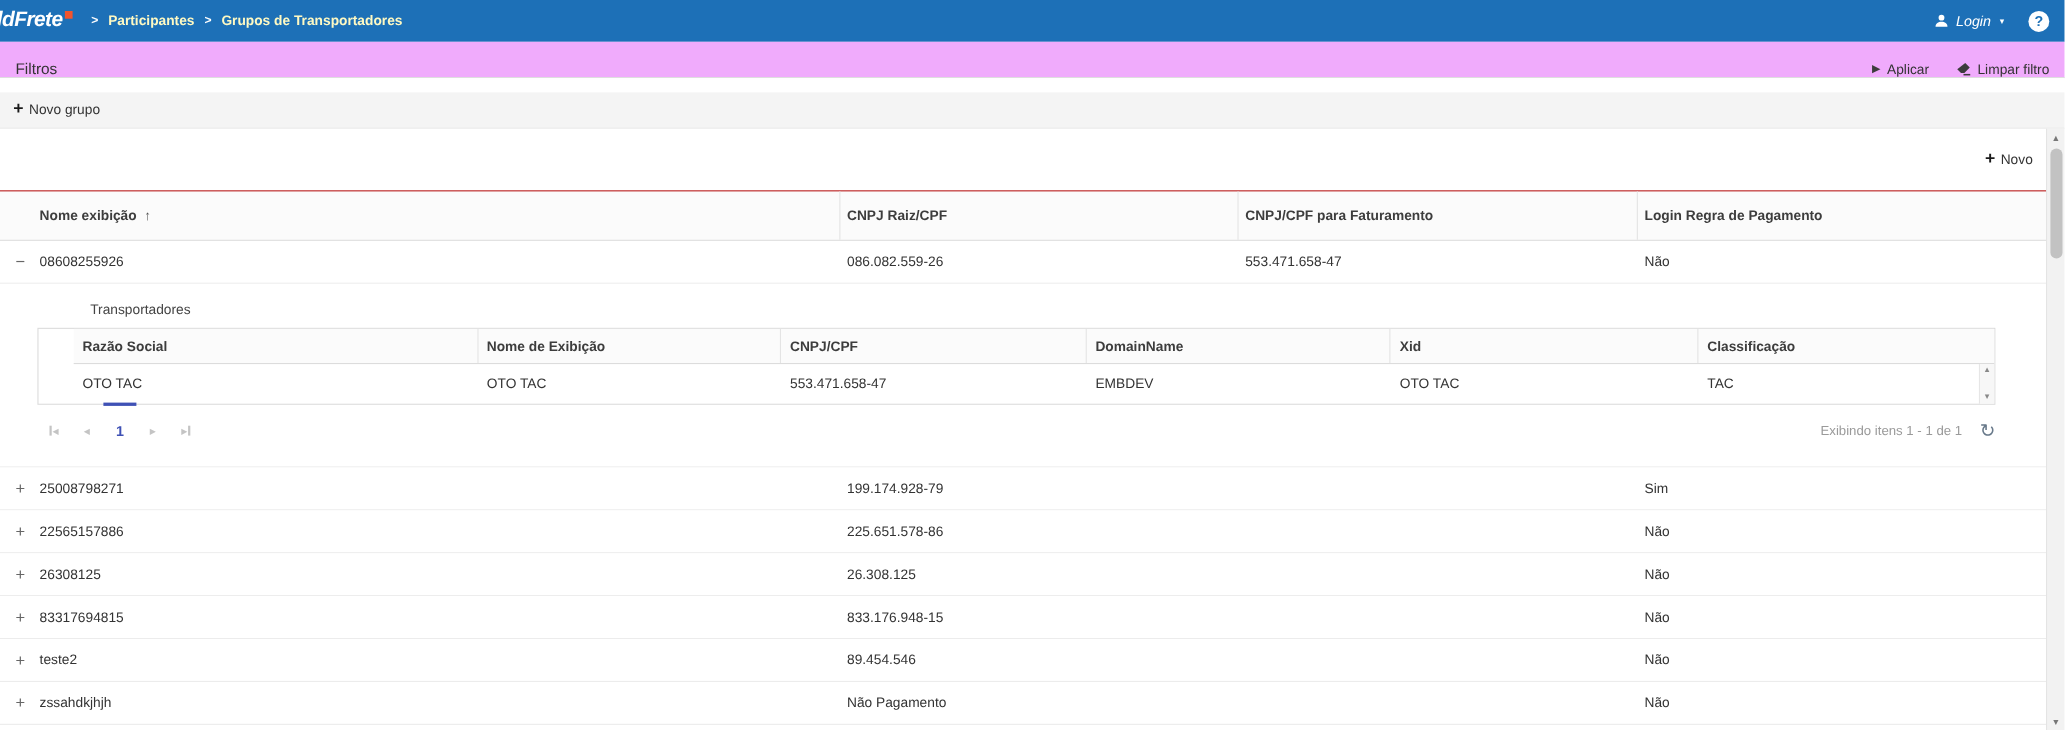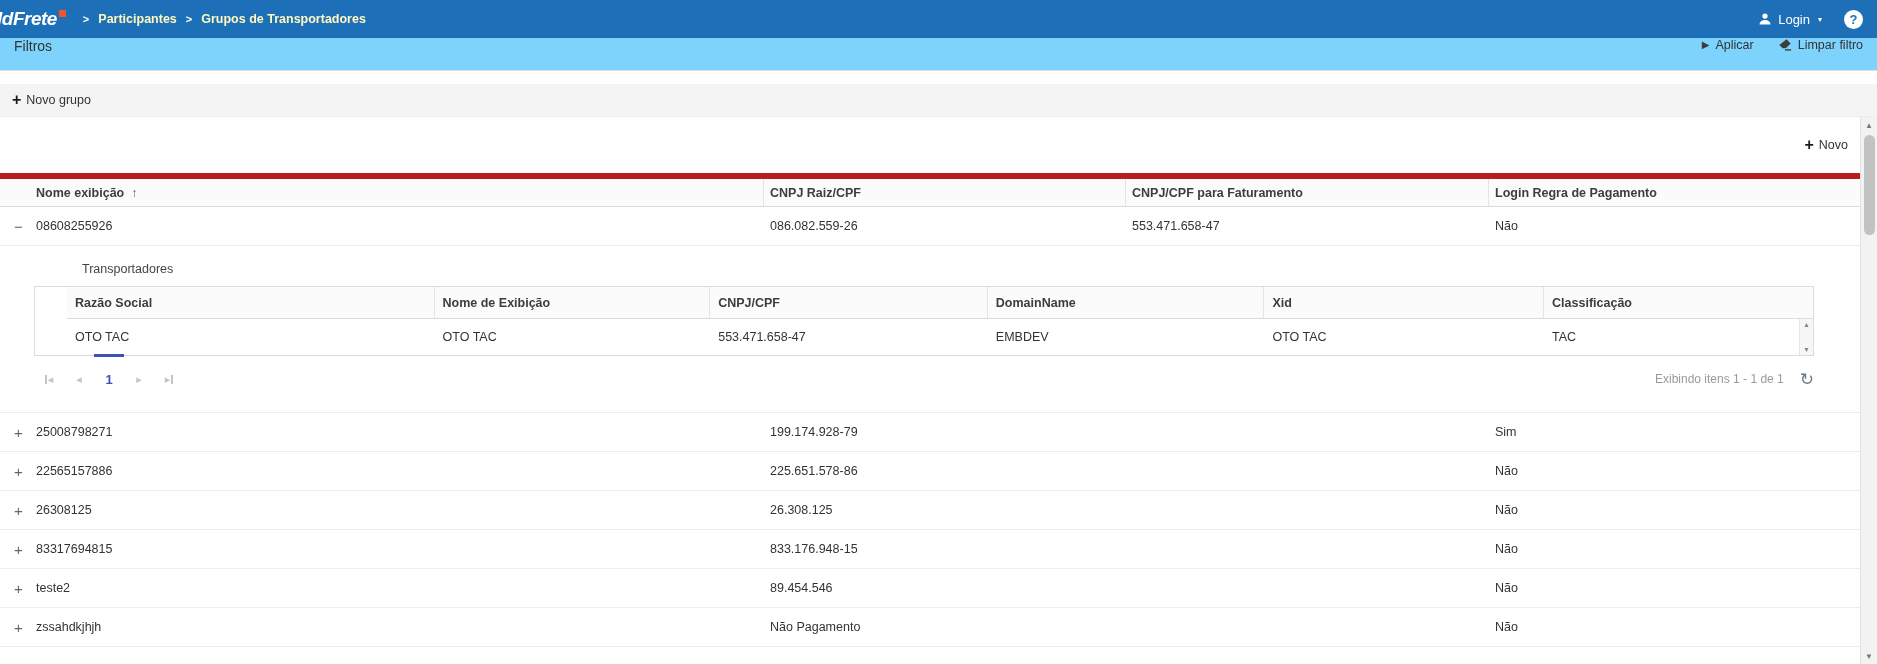--- a/index.html
+++ b/index.html
@@ -12,44 +12,44 @@
 
   
   .topbar { height: 38px; background: #1d70b7; display: flex; align-items: center; padding: 0 14px 0 0; color: #fff; }
   .logo { display: flex; align-items: flex-start; margin-left: -3px; cursor: pointer; }
   .logo-text { font-size: 19px; font-weight: 700; letter-spacing: -0.5px; line-height: 22px; font-style: italic; }
   .logo-sq { width: 7px; height: 7px; background: #f2542d; display: inline-block; margin: 2px 0 0 2px; }
   .crumbs { display: flex; align-items: center; margin-left: 8px; font-size: 12.5px; }
   .crumb { color: #fef9c3; font-weight: 700; text-decoration: none; cursor: pointer; }
   .crumb-sep { margin: 0 9px; font-weight: 700; font-size: 11px; }
   .top-right { margin-left: auto; display: flex; align-items: center; gap: 22px; }
-  .login { display: flex; align-items: center; gap: 6px; font-size: 13px; cursor: pointer; background: none; border: none; color: #fff; font-family: inherit; }
+  .login { display: flex; align-items: center; gap: 6px; font-size: 13px; cursor: pointer; background: none; border: none; color: #fff; font-family: inherit; font-style: italic; }
   .chev-down { font-size: 8px; margin-left: 2px; }
   .help-btn { width: 19px; height: 19px; border-radius: 50%; background: #fff; color: #1d70b7; font-size: 13px; font-weight: 700; display: flex; align-items: center; justify-content: center; cursor: pointer; border: none; font-family: inherit; }
 
   
-  .filterbar { height: 33px; background: #7dd3fc; border-bottom: 1px solid #dedede; display: flex; align-items: flex-start; padding: 0 14px; }
+  .filterbar { height: 33px; background: #f0abfc; border-bottom: 1px solid #dedede; display: flex; align-items: flex-end; padding: 0 14px; }
   .filters-title { font-size: 14px; color: #333; }
   .filter-actions { margin-left: auto; display: flex; align-items: center; gap: 24px; }
   .flt-btn { display: flex; align-items: center; gap: 6px; background: none; border: none; font-family: inherit; font-size: 12.5px; color: #333; cursor: pointer; }
   .play-icon { font-size: 10px; color: #3c3c3c; line-height: 1; }
 
   .gap { height: 13px; background: #fff; }
 
   
   .newgroup-bar { height: 33px; background: #f4f4f4; display: flex; align-items: center; padding: 0 12px; border-bottom: 1px solid #ececec; }
   .txt-btn { display: flex; align-items: center; gap: 5px; background: none; border: none; font-family: inherit; font-size: 12.5px; color: #333; cursor: pointer; }
   .plus-icon { font-size: 16px; font-weight: 700; color: #1a1a1a; line-height: 1; }
 
   
   .content { position: relative; padding-right: 17px; }
   .novo-row { height: 56px; display: flex; align-items: center; justify-content: flex-end; padding-right: 12px; }
 
   .g-head, .g-row { display: grid; grid-template-columns: 30px 734fr 362fr 363fr 371fr; }
-  .g-head { background: #fbfbfb; border-top: 6px solid #b91c1c; border-bottom: 1px solid #dcdcdc; height: 34px; }
+  .g-head { background: #fbfbfb; border-top: 1px solid #b91c1c; border-bottom: 1px solid #dcdcdc; height: 46px; }
   .g-head .g-cell { display: flex; align-items: center; font-size: 12.5px; font-weight: 700; color: #3d3d3d; padding: 0 6px; border-right: 1px solid #e4e4e4; }
   .g-head .g-cell.g-exp, .g-head .g-cell:last-child { border-right: none; }
   .sort-arrow { margin-left: 7px; font-size: 12px; font-weight: 400; color: #555; }
   .g-row { height: 39px; border-bottom: 1px solid #ececec; background: #fff; }
   .g-row .g-cell { display: flex; align-items: center; font-size: 12.5px; color: #333; padding: 0 6px; overflow: hidden; white-space: nowrap; }
   .exp-btn { background: none; border: none; font-size: 15px; color: #666; cursor: pointer; padding: 0 0 0 8px; font-family: inherit; line-height: 1; }
 
   
   .detail { padding: 0 46px 10px 34px; border-bottom: 1px solid #ececec; background: #fff; }
   .detail-title { font-size: 12.5px; color: #444; padding: 16px 0 10px 7px; margin-left: 41px; }

